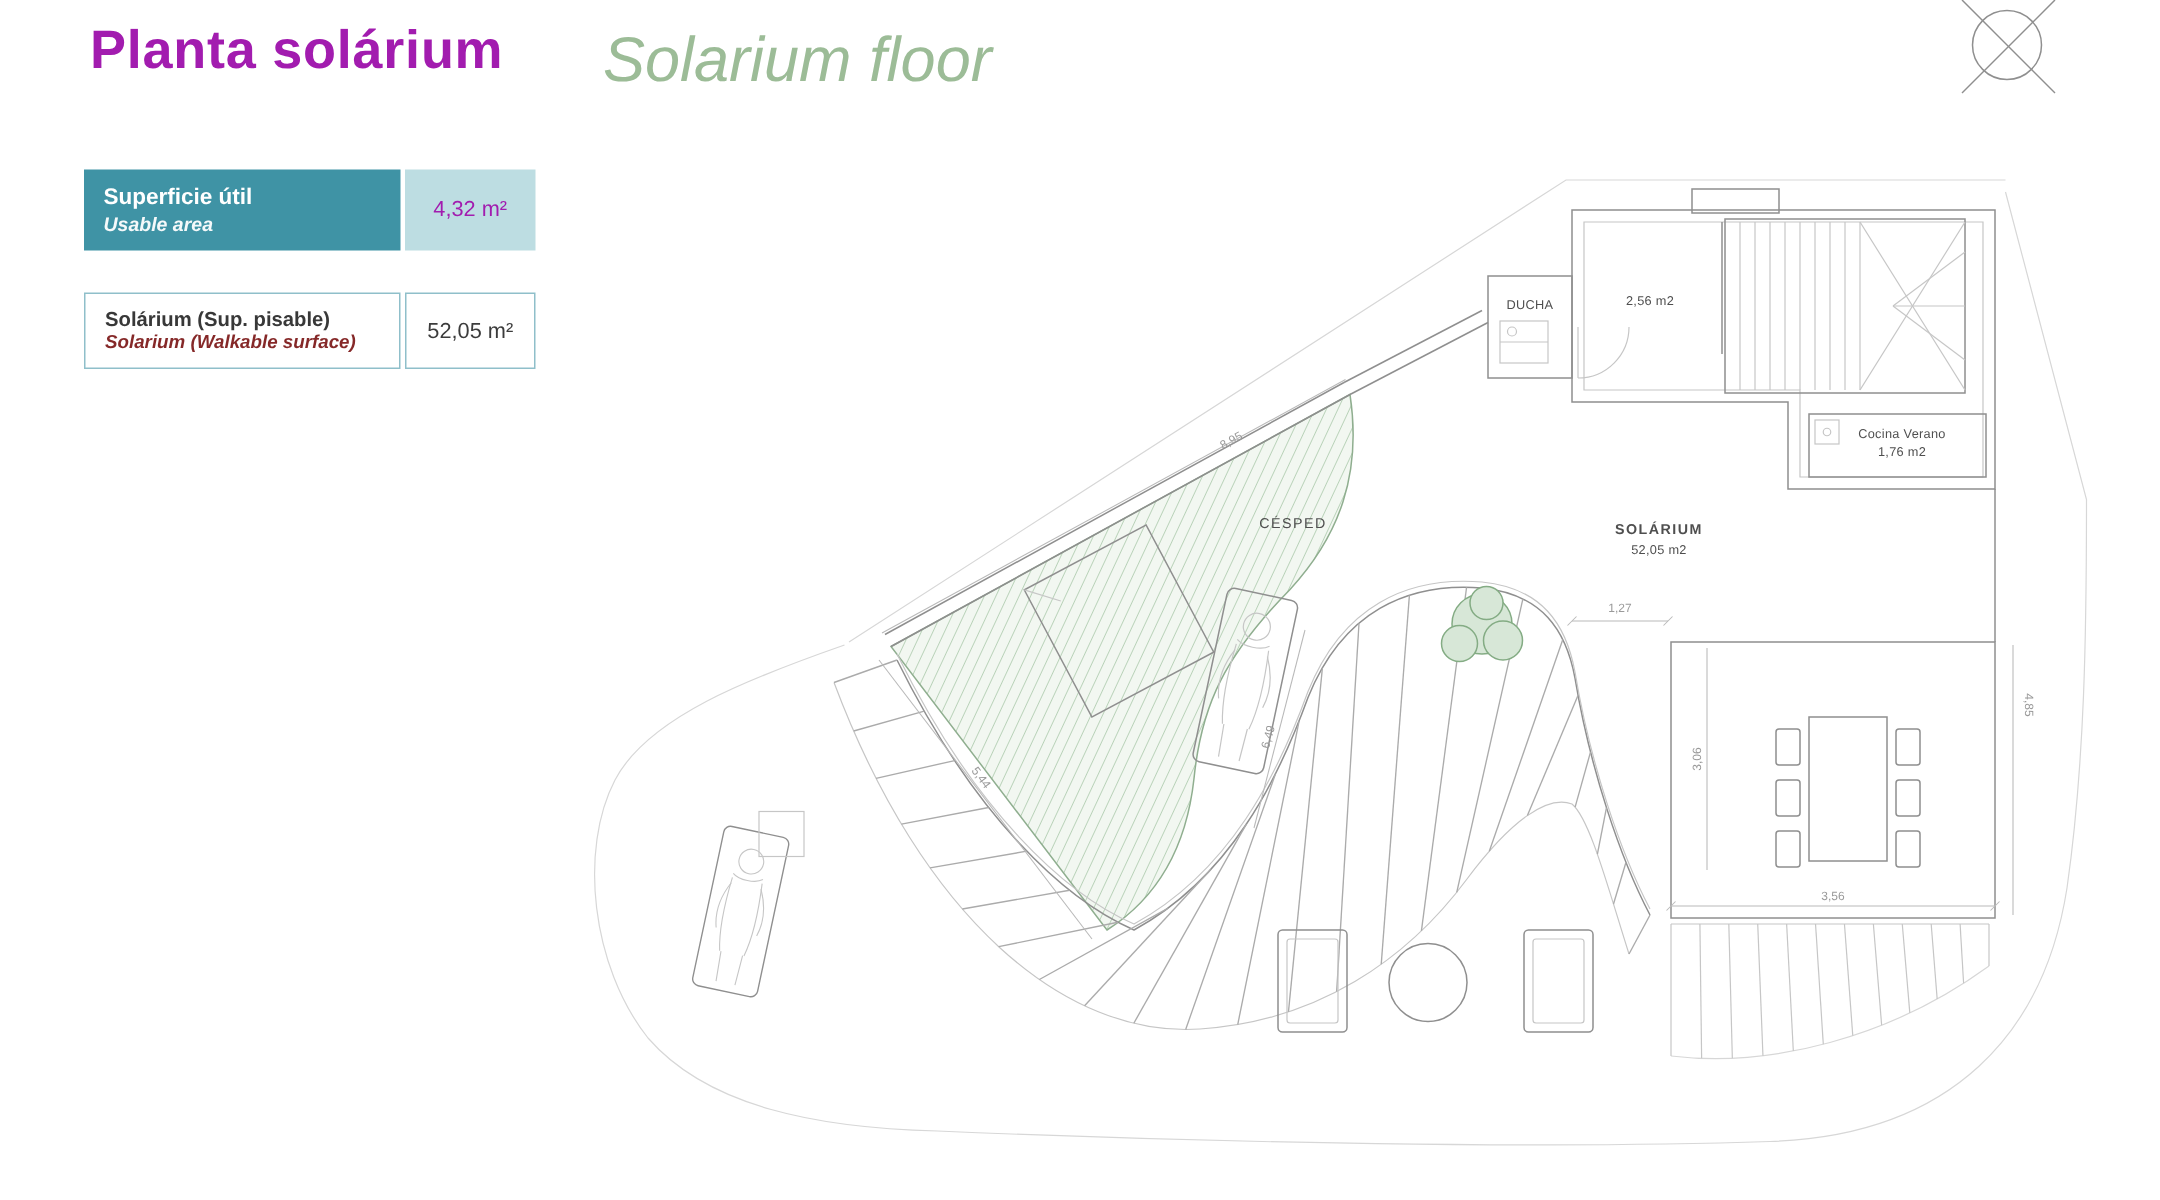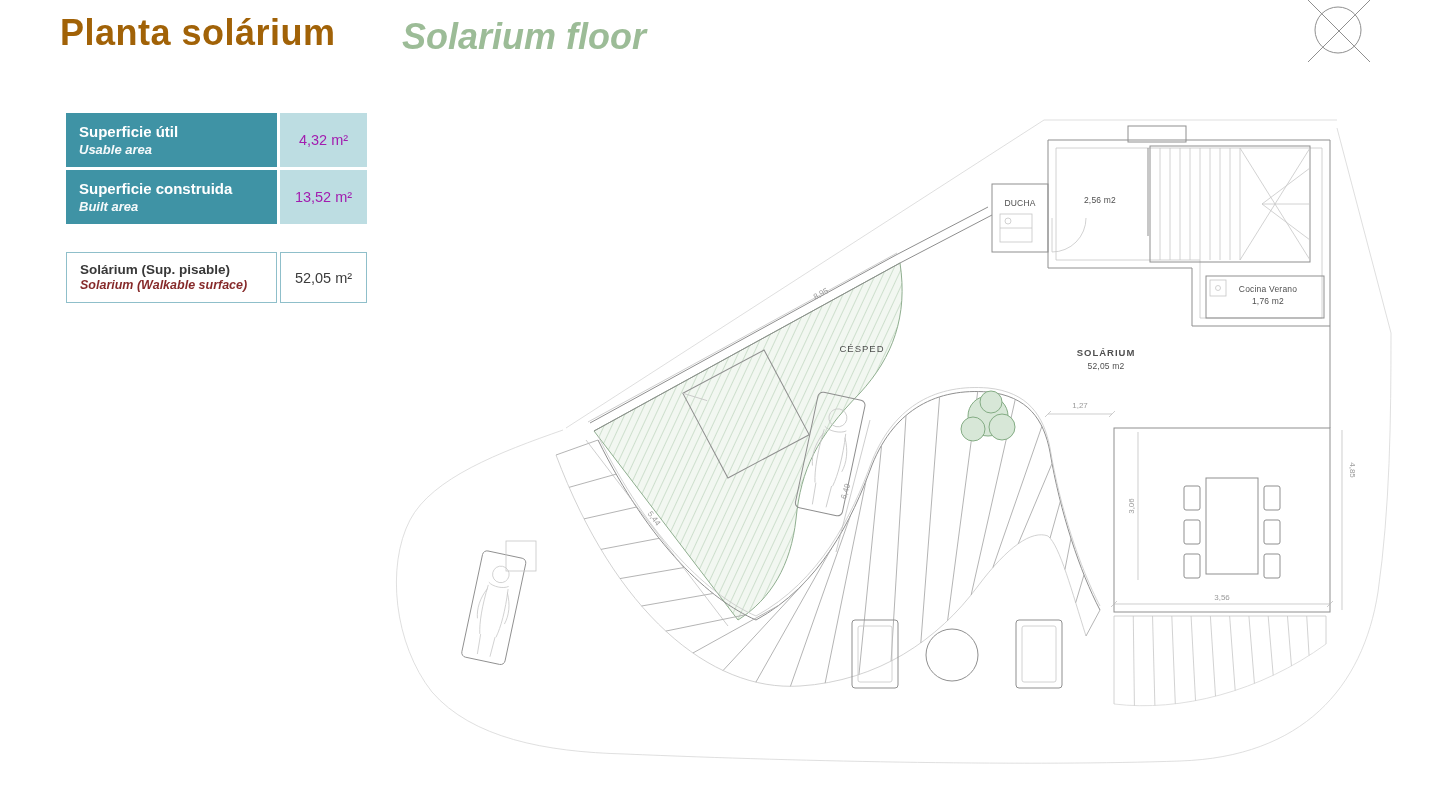--- a/index.html
+++ b/index.html
@@ -1,24 +1,24 @@
 <!DOCTYPE html>
 <html><head>
 <meta charset="utf-8">
 <style>
   html,body{margin:0;padding:0;background:#ffffff;width:1440px;height:800px;overflow:hidden;
     font-family:"Liberation Sans", sans-serif;}
   .stage{position:relative;width:1440px;height:800px;background:#fff;}
 
   .title-es{position:absolute;left:60px;top:12px;font-size:36px;font-weight:bold;
-    color:#a16207;letter-spacing:.5px;}
-  .title-en{position:absolute;left:402px;top:16px;font-size:36px;font-weight:bold;
+    color:#a21caf;letter-spacing:.5px;}
+  .title-en{position:absolute;left:402px;top:16px;font-size:42px;font-weight:normal;
     font-style:italic;color:#9CBC97;text-align:right;}
 
-  .legend{position:absolute;left:66px;top:113px;width:301px;}
+  .legend{position:absolute;left:56px;top:113px;width:301px;}
   .lrow{display:flex;gap:3px;margin-bottom:3px;}
   .lrow.solid{height:54px;}
   .lrow.outline{height:51px;margin-top:28px;}
   .lcell{box-sizing:border-box;}
   .label{width:211px;padding:7px 13px;display:flex;flex-direction:column;justify-content:center;}
   .value{flex:1;display:flex;align-items:center;justify-content:center;font-size:14.5px;}
   .lrow.solid .label{background:#3F93A5;color:#ffffff;}
   .lrow.solid .value{background:#BDDDE2;color:#a21caf;}
   .lrow.outline .label,.lrow.outline .value{background:#fff;border:1px solid #8FBFCA;color:#3c3c3c;}
   .l1{font-weight:bold;font-size:15px;line-height:1.25;}
@@ -43,27 +43,20 @@
   <div class="title-es">Planta solárium</div>
   <div class="title-en">Solarium floor</div>
 
   <div class="legend">
     <div class="lrow solid">
       <div class="lcell label">
         <div class="l1">Superficie útil</div>
         <div class="l2">Usable area</div>
       </div>
       <div class="lcell value">4,32 m²</div>
-    </div>
-    <div class="lrow solid">
-      <div class="lcell label">
-        <div class="l1">Superficie construida</div>
-        <div class="l2">Built area</div>
-      </div>
-      <div class="lcell value">13,52 m²</div>
     </div>
     <div class="lrow outline">
       <div class="lcell label">
         <div class="l1">Solárium (Sup. pisable)</div>
         <div class="l2">Solarium (Walkable surface)</div>
       </div>
       <div class="lcell value">52,05 m²</div>
     </div>
   </div>
 

